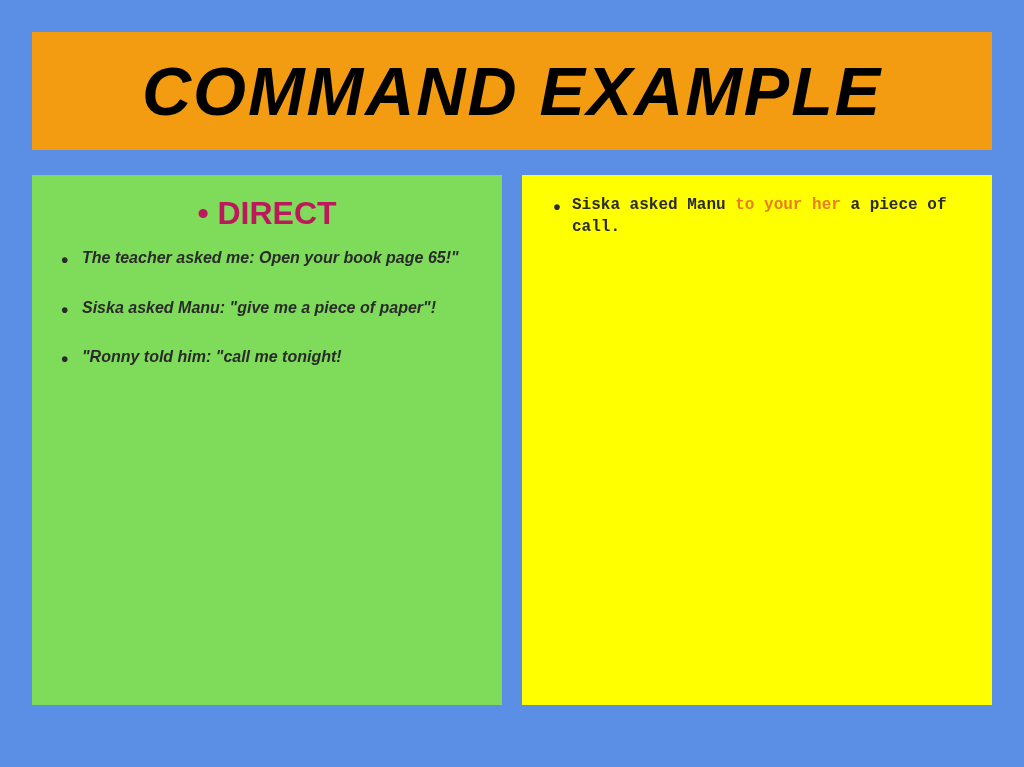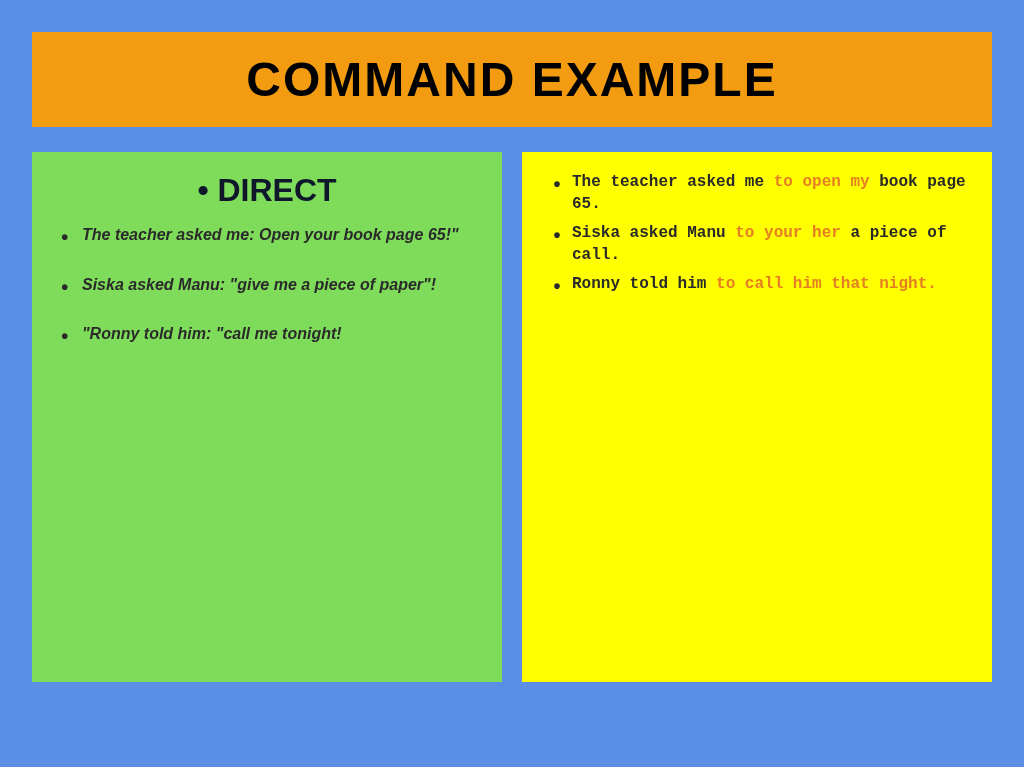--- a/index.html
+++ b/index.html
@@ -14,24 +14,25 @@
       padding: 32px;
       font-family: "Comic Sans MS", cursive, sans-serif;
     }
     .title-bar {
       background: #f39c12;
       padding: 20px 30px;
       text-align: center;
       margin-bottom: 25px;
     }
     .title-text {
-      font-size: 48px;
+      font-size: 68px;
       font-weight: bold;
       color: #000;
       letter-spacing: 2px;
+      font-style: italic;
     }
     .columns {
       display: flex;
       gap: 20px;
     }
     .col {
       flex: 1;
       padding: 20px 25px 30px 25px;
       min-height: 530px;
     }
@@ -39,21 +40,21 @@
       background: #7fdc5a;
     }
     .col-right {
       background: #ffff00;
     }
     .col-heading {
       text-align: center;
       font-size: 32px;
       font-weight: bold;
       margin-bottom: 15px;
-      color: #0f172a;
+      color: #be185d;
     }
     .col-heading::before {
       content: "• ";
     }
     ul {
       list-style: none;
       padding-left: 0;
     }
     li {
       position: relative;
@@ -96,19 +97,17 @@
     <div class="col-heading">DIRECT</div>
     <ul>
       <li>The teacher asked me: Open your book page 65!"</li>
       <li>Siska asked Manu: "give me a piece of paper"!</li>
       <li>"Ronny told him: "call me tonight!</li>
     </ul>
   </div>
 
   <div class="col col-right">
     <ul>
-      <li><span>The teacher asked me </span><span class="hl">to open my</span><span> book page 65.</span></li>
       <li><span>Siska asked Manu </span><span class="hl">to your her</span><span> a piece of call.</span></li>
-      <li><span>Ronny told him </span><span class="hl">to call him that night.</span><span></span></li>
     </ul>
   </div>
 
 </div>
 
 </body></html>

